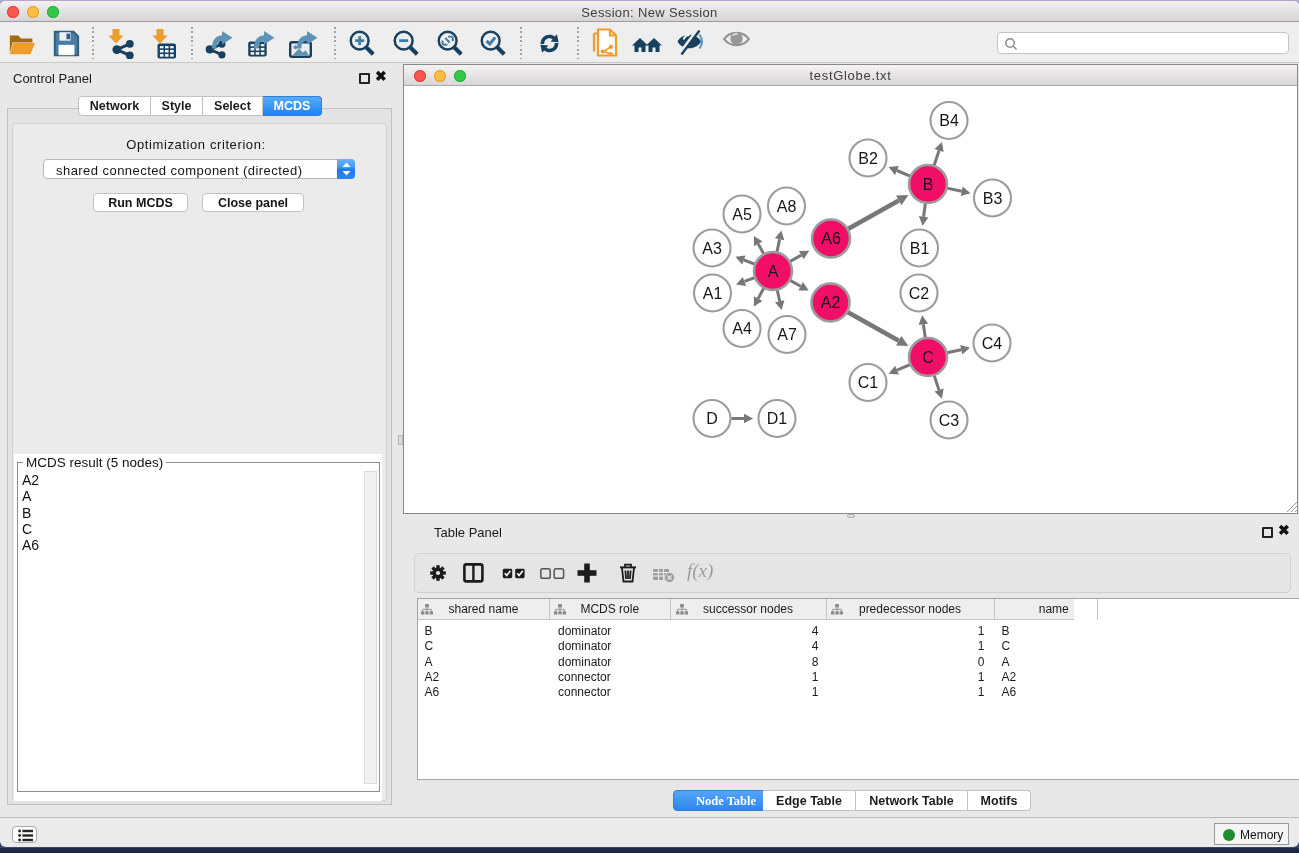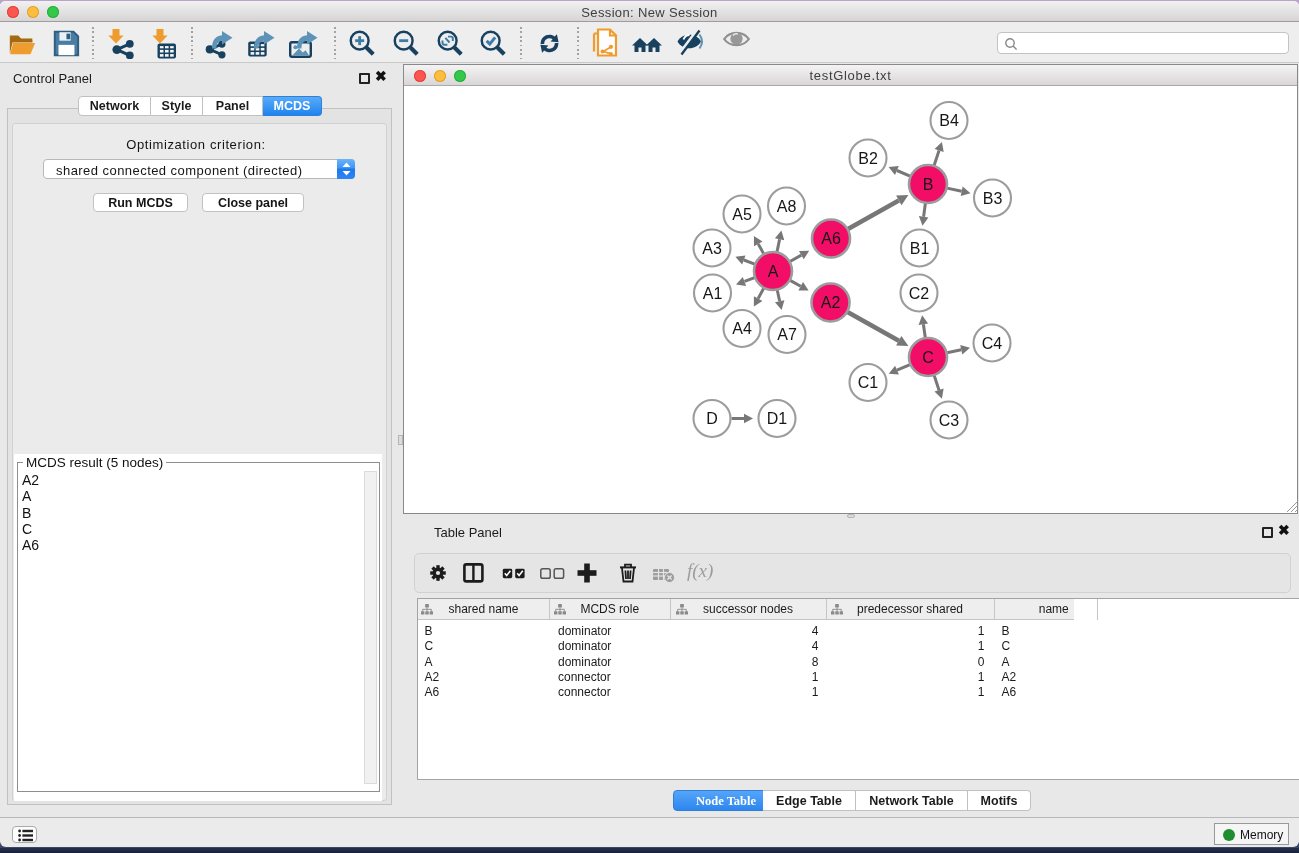--- a/index.html
+++ b/index.html
@@ -246,21 +246,21 @@
 </div>
 
 <div id="cp" class="abs">
   <div id="cpHeader" class="abs">Control Panel</div>
   <div id="cpFloat" class="abs"></div>
   <div id="cpClose" class="abs">✖</div>
   <div id="cpInset" class="abs"></div>
   <div id="cpInner" class="abs"></div>
   <div id="tabNetwork" class="tab abs">Network</div>
   <div id="tabStyle" class="tab abs">Style</div>
-  <div id="tabSelect" class="tab abs">Panel</div>
+  <div id="tabSelect" class="tab abs">Select</div>
   <div id="tabMCDS" class="tab abs">MCDS</div>
   <div id="optLabel" class="abs">Optimization criterion:</div>
   <div id="dropdown" class="abs">
     <div id="ddText" class="abs">shared connected component (directed)</div>
     <div id="ddBtn" class="abs">
         <svg class="abs" style="left:3.5px;top:3px;" width="11" height="14" viewBox="0 0 11 14">
           <path d="M5.5 0.5 L9.5 5 L1.5 5 Z" fill="#fff"></path>
           <path d="M5.5 13.5 L9.5 9 L1.5 9 Z" fill="#fff"></path>
         </svg>
       </div>
@@ -488,21 +488,21 @@
             <rect x="4.3" y="7.2" width="3.4" height="3.4" rx="0.4"></rect>
             <rect x="8.6" y="7.2" width="3.4" height="3.4" rx="0.4"></rect>
           </g>
           <g stroke="#8A8A8A" stroke-width="0.9" fill="none">
             <path d="M6 3.4 L6 5.3 M1.7 7.2 L1.7 5.3 L10.3 5.3 L10.3 7.2 M6 5.3 L6 7.2"></path>
           </g>
         </svg>
         <div class="th abs" style="left:0;width:132px;">shared name</div>
         <div class="th abs" style="left:132px;width:120.5px;">MCDS role</div>
         <div class="th abs" style="left:252.5px;width:156px;">successor nodes</div>
-        <div class="th abs" style="left:408.5px;width:168px;">predecessor shared</div>
+        <div class="th abs" style="left:408.5px;width:168px;">predecessor nodes</div>
         <div class="th abs" style="left:576.5px;width:79.5px;text-indent:-8px;margin-left:24px;">name</div>
       </div>
     <div id="tbody" class="abs" style="left:0;top:25px;width:100%;">
 <div class="td abs" style="left:6.5px;top:0.0px;">B</div>
 <div class="td abs" style="left:140px;top:0.0px;">dominator</div>
 <div class="td abs" style="left:252.5px;top:0.0px;width:148px;text-align:right;">4</div>
 <div class="td abs" style="left:408.5px;top:0.0px;width:158px;text-align:right;">1</div>
 <div class="td abs" style="left:583.5px;top:0.0px;">B</div>
 <div class="td abs" style="left:6.5px;top:15.3px;">C</div>
 <div class="td abs" style="left:140px;top:15.3px;">dominator</div>

